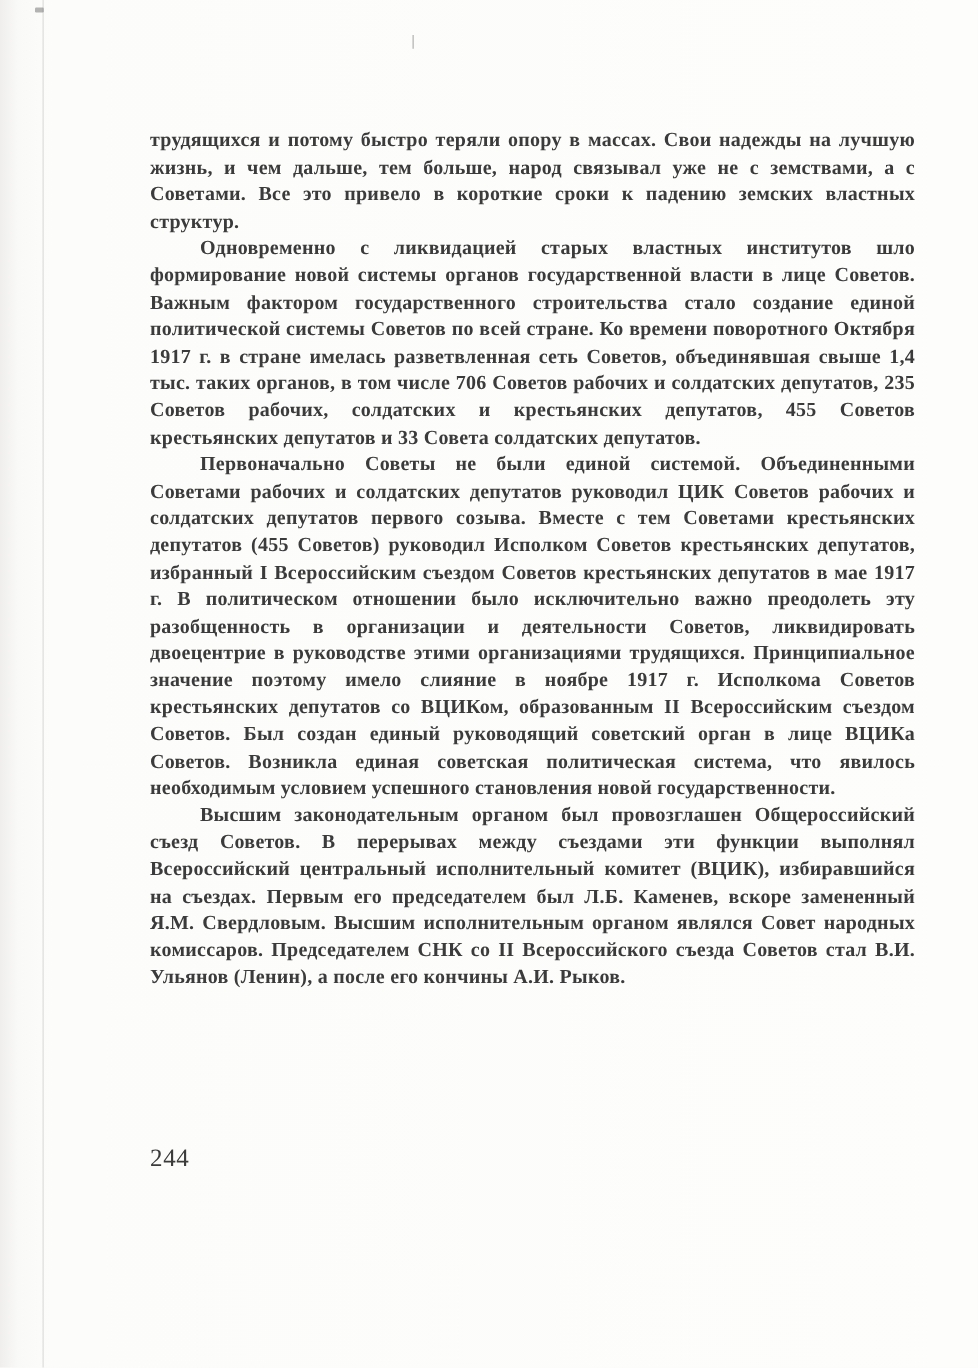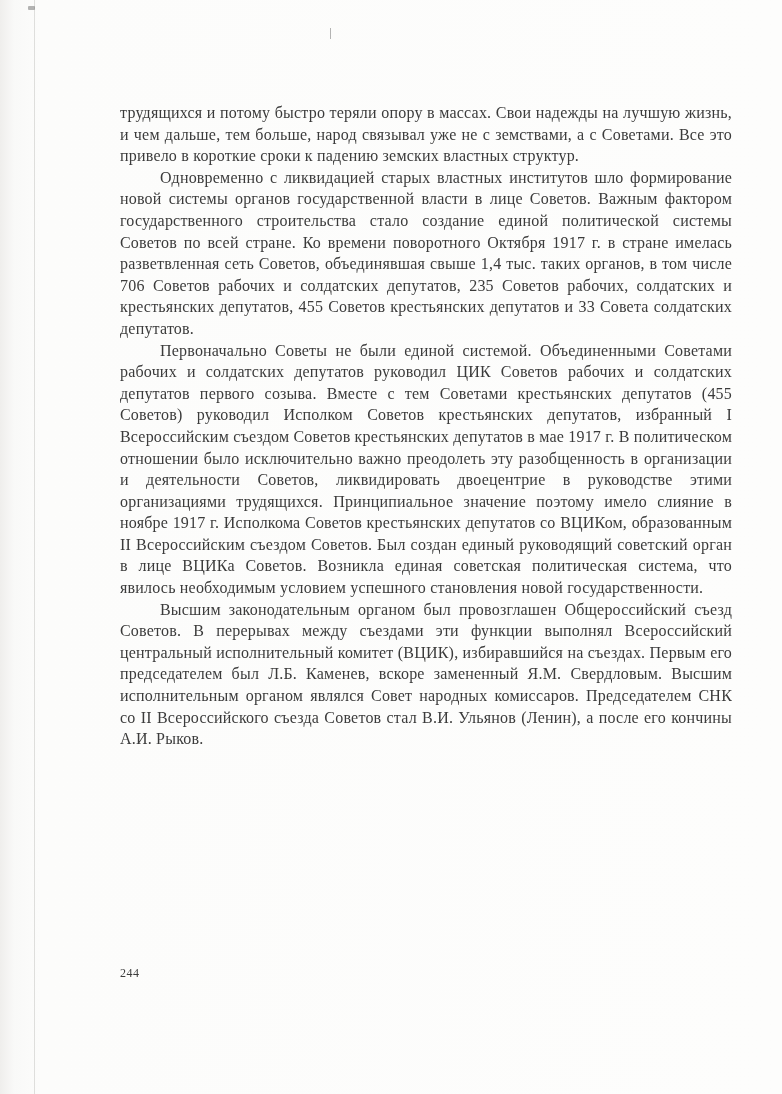--- a/index.html
+++ b/index.html
@@ -51,29 +51,30 @@
     width: 612px;
     color: #3b3b3b;
     font-size: 16px;
     line-height: 21.6px;
     text-align: justify;
     letter-spacing: 0.2px;
   }
   p.para {
     margin: 0;
     text-indent: 40px;
+    font-weight: bold;
   }
   p.para.first {
     text-indent: 0;
   }
   .page-number {
     position: absolute;
     left: 120px;
-    top: 966px;
-    font-size: 12px;
+    top: 916px;
+    font-size: 20px;
     color: #3b3b3b;
     letter-spacing: 0.5px;
   }
 </style>
 </head>
 <body>
 
 <div class="scan-page">
   <div class="scan-edge-left"></div>
   <div class="scan-mark-corner"></div>

